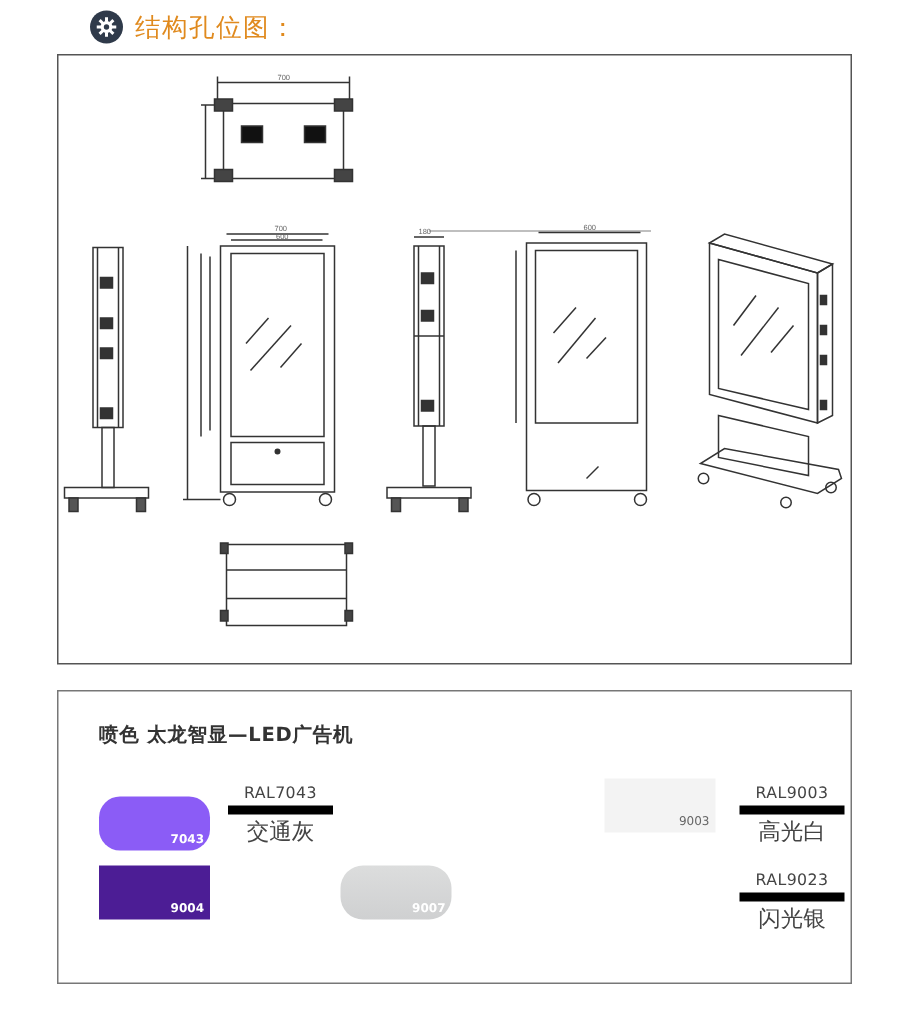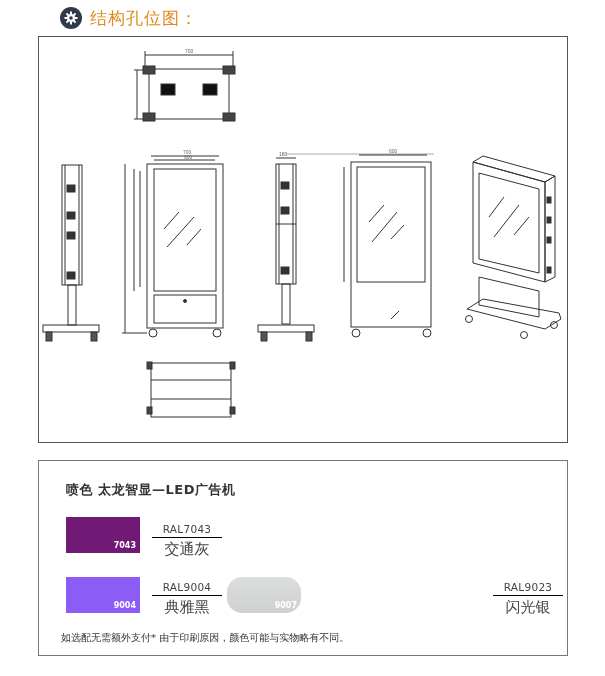--- a/index.html
+++ b/index.html
@@ -7,21 +7,21 @@
   .title-bar { position:absolute; left:60px; top:5px; height:26px; display:flex; align-items:center; }
   .gear { width:22px; height:22px; border-radius:50%; background:#2f3a4a; display:flex; align-items:center; justify-content:center; margin-right:8px; }
   .title-text { color:#e08a1e; font-weight:normal; font-size:17px; letter-spacing:1px; }
   .frame { position:absolute; left:38px; top:36px; width:530px; height:407px; border:1.5px solid #555; box-sizing:border-box; background:#fff; }
   .frame svg { position:absolute; left:0; top:0; }
   .panel { position:absolute; left:38px; top:460px; width:530px; height:196px; border:1.5px solid #777; box-sizing:border-box; background:#fff; }
   .panel-title { position:absolute; left:27px; top:20px; font-size:13px; font-weight:bold; color:#333; letter-spacing:0.5px; }
   .swatch { position:absolute; width:74px; height:36px; }
   .swatch .code { position:absolute; right:4px; bottom:3px; font-size:8px; font-weight:bold; }
   .lbl { position:absolute; width:70px; text-align:center; }
-  .lbl .ral { font-size:10.5px; color:#444; padding-bottom:2px; border-bottom:1px solid #000000; letter-spacing:0.3px; }
+  .lbl .ral { font-size:10.5px; color:#444; padding-bottom:2px; border-bottom:6px solid #000000; letter-spacing:0.3px; }
   .lbl .cn { font-size:15px; color:#444; padding-top:2px; font-family:"DejaVu Serif", serif; }
   .note { position:absolute; left:22px; top:170px; font-size:10px; color:#333; font-family:"DejaVu Serif", serif; }
 </style>
 </head>
 <body>
 
 <div class="title-bar">
   <div class="gear">
     <svg width="14" height="14" viewBox="0 0 14 14">
       <g fill="#fff">
@@ -157,41 +157,43 @@
       <text x="145" y="122">600</text>
       <text x="240" y="119">180</text>
       <text x="350" y="116">600</text>
     </g>
   </svg>
 </div>
 
 <div class="panel">
   <div class="panel-title">喷色  太龙智显—LED广告机</div>
 
-  <div class="swatch" style="left:27px;top:56px;background:#701a75;">
+  <div class="swatch" style="left:27px;top:70px;background:#8b5cf6;border-radius:14px;">
     <span class="code" style="color:#fff">7043</span>
   </div>
   <div class="lbl" style="left:113px;top:62px;">
     <div class="ral">RAL7043</div>
     <div class="cn">交通灰</div>
   </div>
 
 
+  <div class="swatch" style="left:364px;top:58px;background:#f3f3f3;">
+    <span class="code" style="color:#666;font-weight:normal">9003</span>
+  </div>
+  <div class="lbl" style="left:454px;top:62px;">
+    <div class="ral">RAL9003</div>
+    <div class="cn">高光白</div>
+  </div>
 
-  <div class="swatch" style="left:27px;top:116px;background:#8b5cf6;">
+  <div class="swatch" style="left:27px;top:116px;background:#4c1d95;">
     <span class="code" style="color:#fff">9004</span>
-  </div>
-  <div class="lbl" style="left:113px;top:120px;">
-    <div class="ral">RAL9004</div>
-    <div class="cn">典雅黑</div>
   </div>
 
   <div class="swatch" style="left:188px;top:116px;background:linear-gradient(#dcdddd,#cfd0d1);border-radius:15px;">
     <span class="code" style="color:#fff">9007</span>
   </div>
 
   <div class="lbl" style="left:454px;top:120px;">
     <div class="ral">RAL9023</div>
     <div class="cn">闪光银</div>
   </div>
 
-  <div class="note">如选配无需额外支付* 由于印刷原因，颜色可能与实物略有不同。</div>
 </div>
 
 </body></html>

